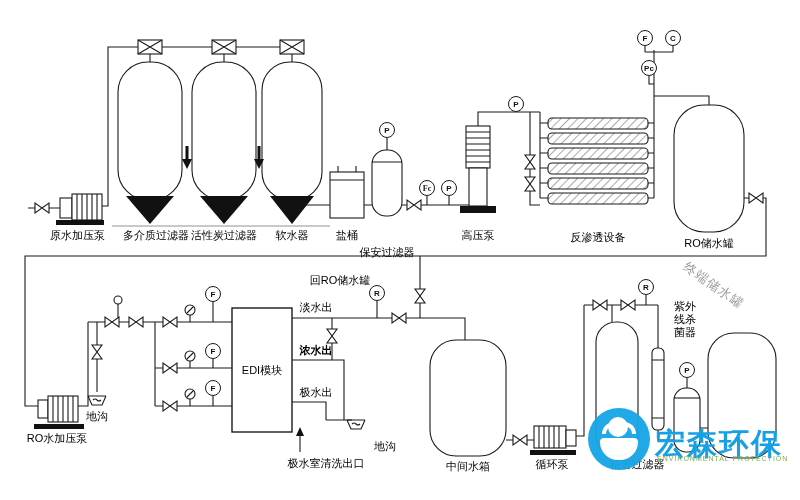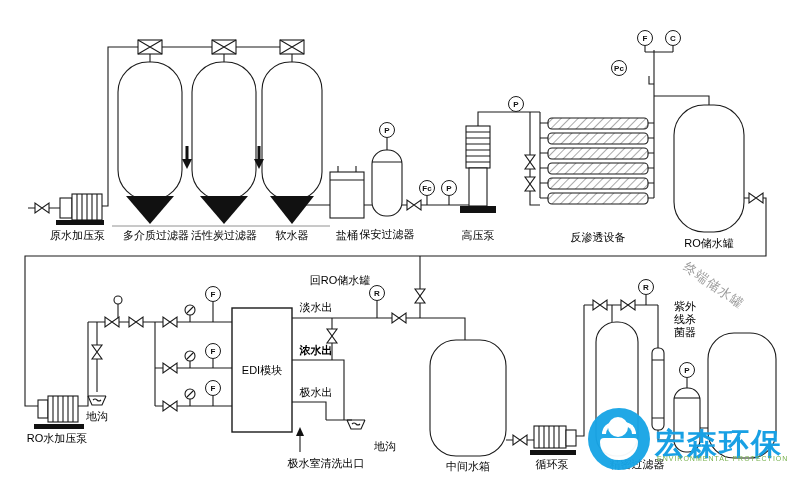--- a/index.html
+++ b/index.html
@@ -230,39 +230,39 @@
       <use href="#valve-h" transform="translate(628,305)"></use>
       <use href="#valve-h" transform="translate(530,162) rotate(90)"></use>
       <use href="#valve-h" transform="translate(530,184) rotate(90)"></use>
       <use href="#valve-h" transform="translate(97,352) rotate(90)"></use>
       <use href="#valve-h" transform="translate(332,336) rotate(90)"></use>
       <use href="#valve-h" transform="translate(420,296) rotate(90)"></use>
     </g>
   </svg>
 
   <div class="gauge" style="left:379px;top:122px;">P</div>
-  <div class="gauge" style="left:419px;top:180px;">Fc</div>
+  <div class="gauge" style="left:419px;top:180px;font-family:Liberation Serif, serif;">Fc</div>
   <div class="gauge" style="left:441px;top:180px;">P</div>
   <div class="gauge" style="left:508px;top:96px;">P</div>
   <div class="gauge" style="left:637px;top:30px;">F</div>
   <div class="gauge" style="left:665px;top:30px;">C</div>
-  <div class="gauge" style="left:611px;top:60px;">Pc</div>
+  <div class="gauge" style="left:641px;top:60px;">Pc</div>
   <div class="gauge" style="left:205px;top:286px;">F</div>
   <div class="gauge" style="left:205px;top:343px;">F</div>
   <div class="gauge" style="left:205px;top:380px;">F</div>
   <div class="gauge" style="left:369px;top:285px;">R</div>
   <div class="gauge" style="left:638px;top:279px;">R</div>
   <div class="gauge" style="left:679px;top:362px;">P</div>
 
   <div class="lbl" style="left:35px;top:229px;width:70px;text-align:right;">原水加压泵</div>
   <div class="lbl" style="left:111px;top:229px;width:78px;text-align:right;">多介质过滤器</div>
   <div class="lbl" style="left:185px;top:229px;width:78px;">活性炭过滤器</div>
   <div class="lbl" style="left:270px;top:229px;width:44px;">软水器</div>
   <div class="lbl" style="left:332px;top:229px;width:30px;">盐桶</div>
-  <div class="lbl" style="left:357px;top:229px;width:60px;font-family:Liberation Mono, monospace;">保安过滤器</div>
+  <div class="lbl" style="left:357px;top:246px;width:60px;">保安过滤器</div>
   <div class="lbl" style="left:458px;top:229px;width:40px;">高压泵</div>
   <div class="lbl" style="left:568px;top:231px;width:60px;">反渗透设备</div>
   <div class="lbl" style="left:679px;top:237px;width:60px;">RO储水罐</div>
 
   <div class="lbl" style="left:17px;top:432px;width:80px;">RO水加压泵</div>
   <div class="lbl" style="left:84px;top:410px;width:26px;">地沟</div>
   <div class="lbl" style="left:236px;top:364px;width:52px;">EDI模块</div>
   <div class="lbl" style="left:296px;top:301px;width:40px;">淡水出</div>
   <div class="lbl" style="left:296px;top:344px;width:40px;font-weight:bold;">浓水出</div>
   <div class="lbl" style="left:296px;top:386px;width:40px;">极水出</div>

